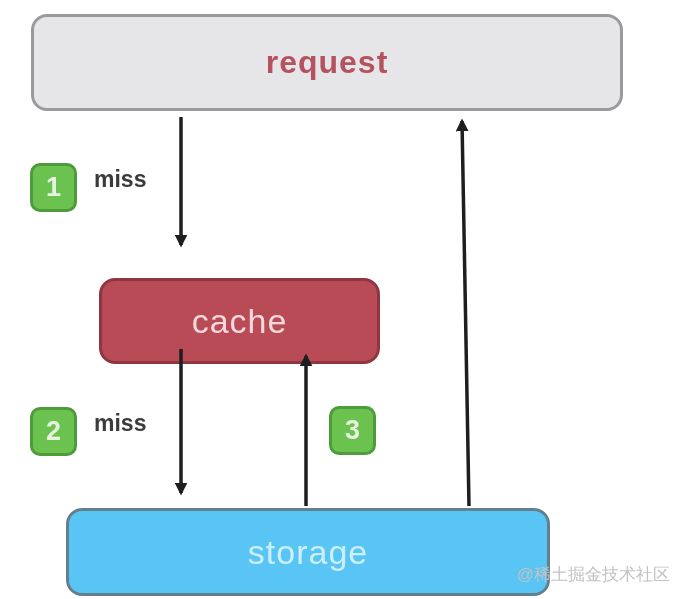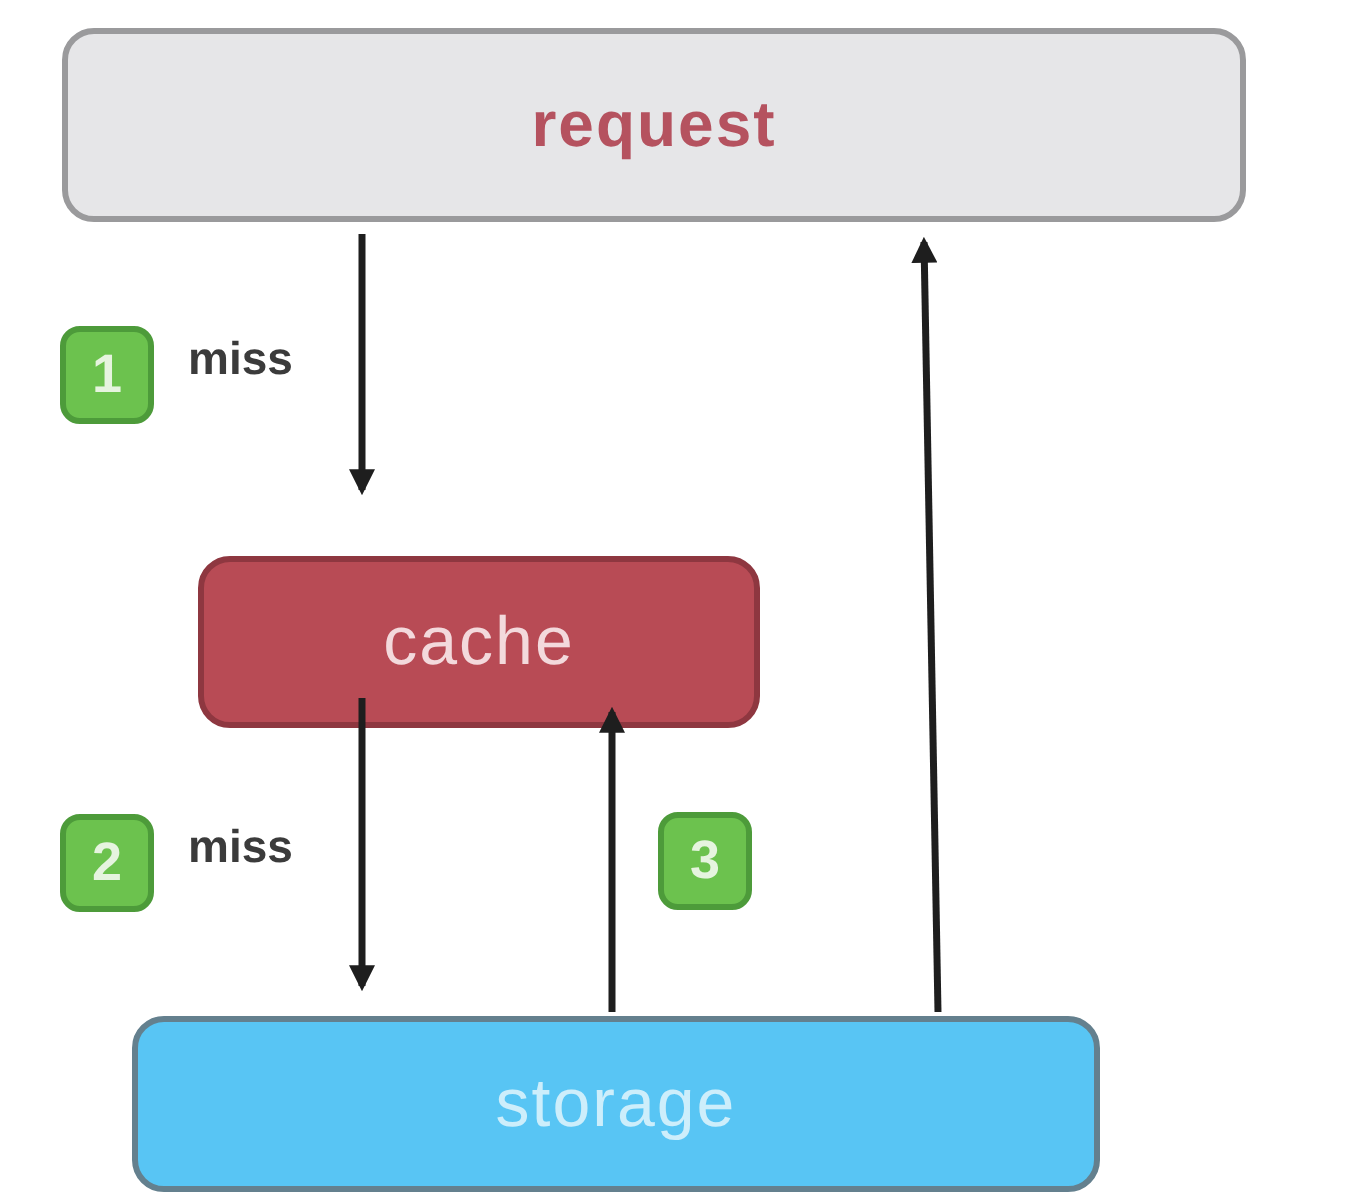--- a/index.html
+++ b/index.html
@@ -142,14 +142,15 @@
 
   <div class="badge badge-2">
     <span>2</span>
   </div>
   <div class="step-label step-label-2">miss</div>
 
   <div class="badge badge-3">
     <span>3</span>
   </div>
 
+  <div class="watermark">@稀土掘金技术社区</div>
 
 </div>
 
 </body></html>

